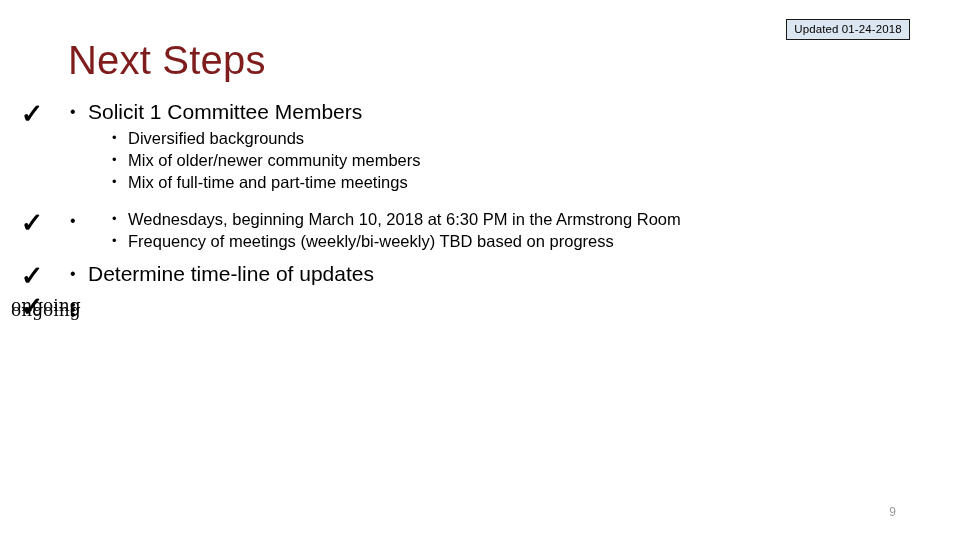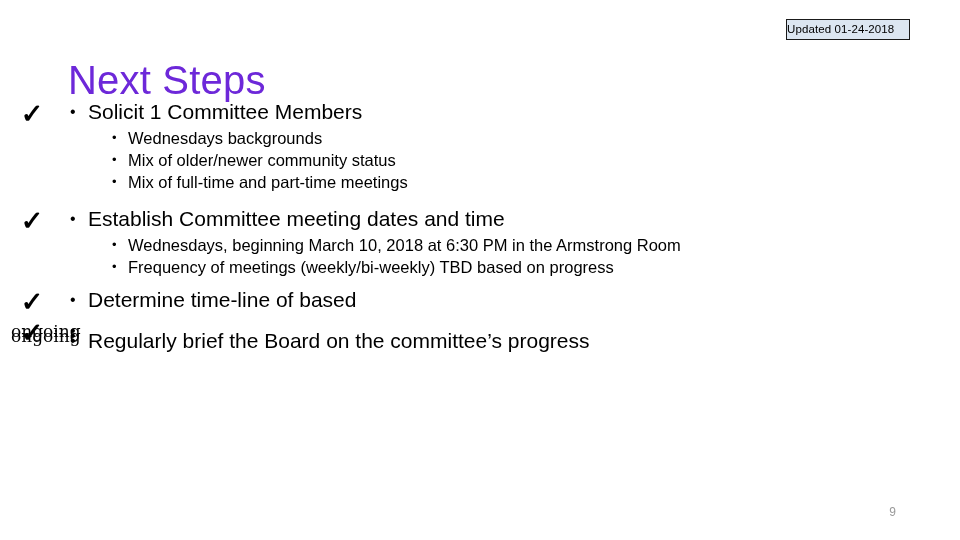--- a/index.html
+++ b/index.html
@@ -28,38 +28,38 @@
     position: absolute;
     left: 786px;
     top: 19px;
     width: 124px;
     height: 21px;
     box-sizing: border-box;
     background: #dce6f1;
     border: 1px solid #1a1a1a;
     display: flex;
     align-items: center;
+    justify-content: center;
     font-size: 11.5px;
     line-height: 1;
     letter-spacing: 0.1px;
     color: #000000;
   }
 
   
   .slide-title {
     position: absolute;
     left: 68px;
     top: 36px;
     font-size: 40px;
     line-height: 48px;
     font-weight: 400;
     letter-spacing: 0.2px;
-    color: #6d28d9;
+    color: #7f1d1d;
     white-space: nowrap;
-    margin-top: 20px;
   }
 
   
   .body-area {
     position: absolute;
     left: 0;
     top: 99px;
     width: 960px;
   }
 
@@ -167,42 +167,41 @@
       <div class="marker">
         <span class="check">✓</span>
       </div>
       <div class="l1-item">
         <span class="dot">•</span>
         <span>Solicit 1 Committee Members</span>
       </div>
       <div class="sub-list">
         <div class="l2-item">
           <span class="dot">•</span>
-          <span>Wednesdays backgrounds</span>
-        </div>
-        <div class="l2-item">
-          <span class="dot">•</span>
-          <span>Mix of older/newer community status</span>
+          <span>Diversified backgrounds</span>
+        </div>
+        <div class="l2-item">
+          <span class="dot">•</span>
+          <span>Mix of older/newer community members</span>
         </div>
         <div class="l2-item">
           <span class="dot">•</span>
           <span>Mix of full-time and part-time meetings</span>
         </div>
       </div>
     </div>
 
     <div class="gap-lg"></div>
 
     <div class="l1-row">
       <div class="marker">
         <span class="check">✓</span>
       </div>
       <div class="l1-item">
         <span class="dot">•</span>
-        <span>Establish Committee meeting dates and time</span>
       </div>
       <div class="sub-list">
         <div class="l2-item">
           <span class="dot">•</span>
           <span>Wednesdays, beginning March 10, 2018 at 6:30 PM in the Armstrong Room</span>
         </div>
         <div class="l2-item">
           <span class="dot">•</span>
           <span>Frequency of meetings (weekly/bi-weekly) TBD based on progress</span>
         </div>
@@ -210,21 +209,21 @@
     </div>
 
     <div class="gap-md"></div>
 
     <div class="l1-row">
       <div class="marker">
         <span class="check">✓</span>
       </div>
       <div class="l1-item">
         <span class="dot">•</span>
-        <span>Determine time-line of based</span>
+        <span>Determine time-line of updates</span>
       </div>
     </div>
 
     <div class="gap-sm"></div>
 
     <div class="l1-row">
       <div class="marker">
         <span class="check">✓</span>
       </div>
       <div class="l1-item">
@@ -244,21 +243,20 @@
     </div>
 
     <div class="gap-sm"></div>
 
     <div class="l1-row">
       <div class="marker">
         <span class="ongoing">ongoing</span>
       </div>
       <div class="l1-item">
         <span class="dot">•</span>
-        <span>Regularly brief the Board on the committee’s progress</span>
       </div>
     </div>
 
   </div>
 
   <div class="page-number">9</div>
 
 </div>
 
 </body></html>

